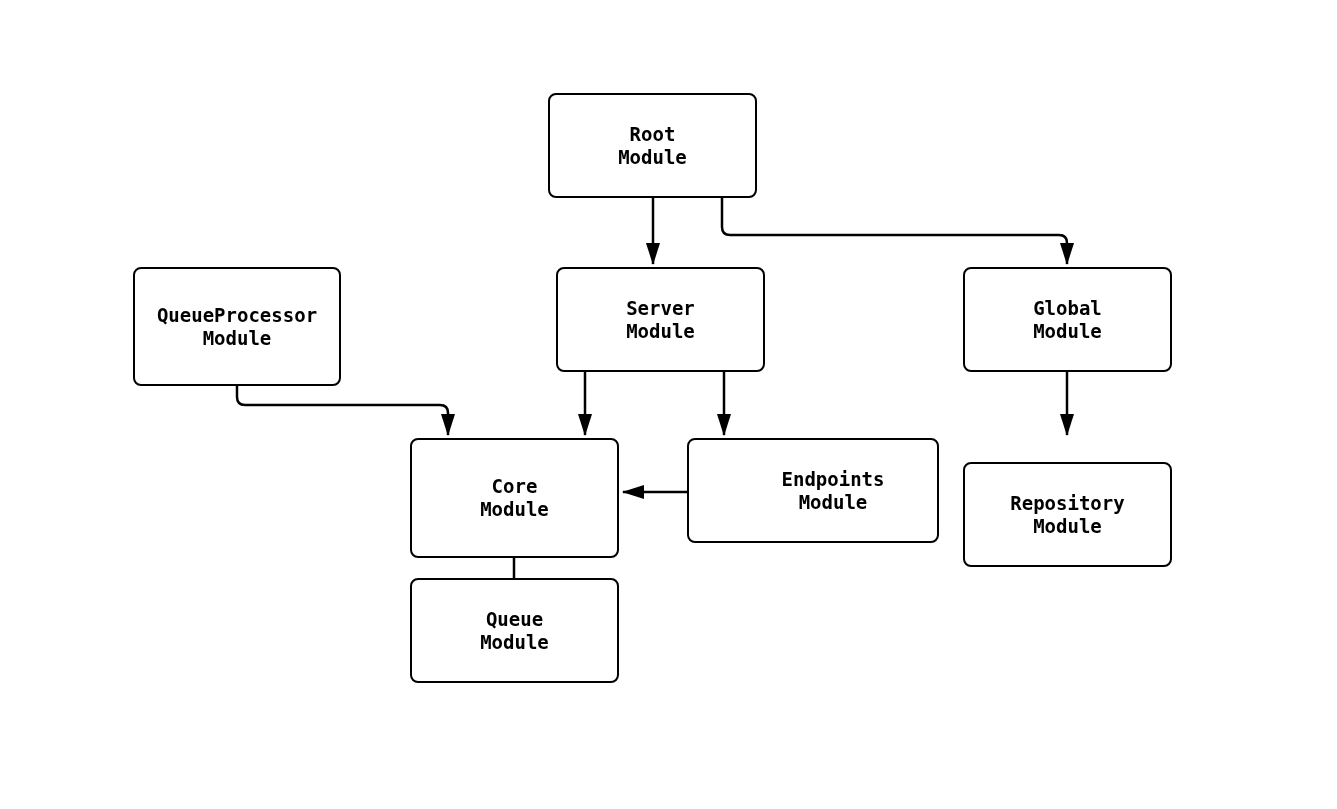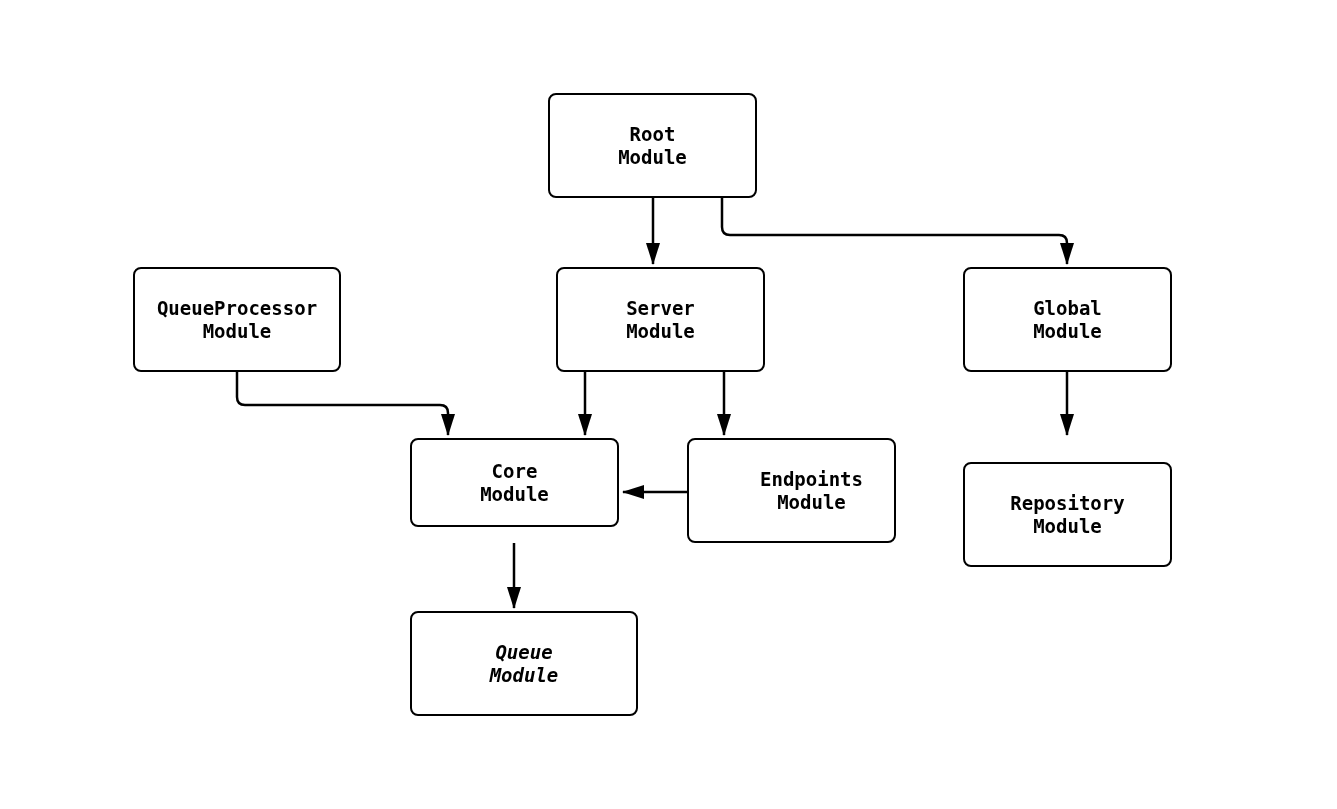--- a/index.html
+++ b/index.html
@@ -67,42 +67,42 @@
         <path class="edge" d="M 687 492 L 623 492" marker-end="url(#arrowhead)" stroke="#000000"></path>
         <path class="edge" d="M 1067 372 L 1067 435" marker-end="url(#arrowhead)" stroke="#000000"></path>
         <path class="edge" d="M 514 543 L 514 608" marker-end="url(#arrowhead)" stroke="#000000"></path>
       </g>
   </svg>
   <div id="nodes">
       <div class="node" style="left: 548px; top: 93px; width: 209px; height: 105px;">
         <span class="node-label">Root
 Module</span>
       </div>
-      <div class="node" style="left: 133px; top: 267px; width: 208px; height: 105px;">
+      <div class="node" style="left: 133px; top: 267px; width: 208px; height: 119px;">
         <span class="node-label">QueueProcessor
 Module</span>
       </div>
       <div class="node" style="left: 556px; top: 267px; width: 209px; height: 105px;">
         <span class="node-label">Server
 Module</span>
       </div>
       <div class="node" style="left: 963px; top: 267px; width: 209px; height: 105px;">
         <span class="node-label">Global
 Module</span>
       </div>
-      <div class="node" style="left: 410px; top: 438px; width: 209px; height: 89px;">
+      <div class="node" style="left: 410px; top: 438px; width: 209px; height: 120px;">
         <span class="node-label">Core
 Module</span>
       </div>
-      <div class="node" style="left: 687px; top: 438px; width: 209px; height: 105px; padding-left: 40px;">
+      <div class="node" style="left: 687px; top: 438px; width: 252px; height: 105px; padding-left: 40px;">
         <span class="node-label">Endpoints
 Module</span>
       </div>
       <div class="node" style="left: 963px; top: 438px; width: 209px; height: 105px; margin-top: 24px;">
         <span class="node-label">Repository
 Module</span>
       </div>
-      <div class="node" style="left: 410px; top: 611px; width: 228px; height: 105px; font-style: italic;">
+      <div class="node" style="left: 410px; top: 578px; width: 209px; height: 105px;">
         <span class="node-label">Queue
 Module</span>
       </div>
     </div>
 </div>
 
 </body></html>

